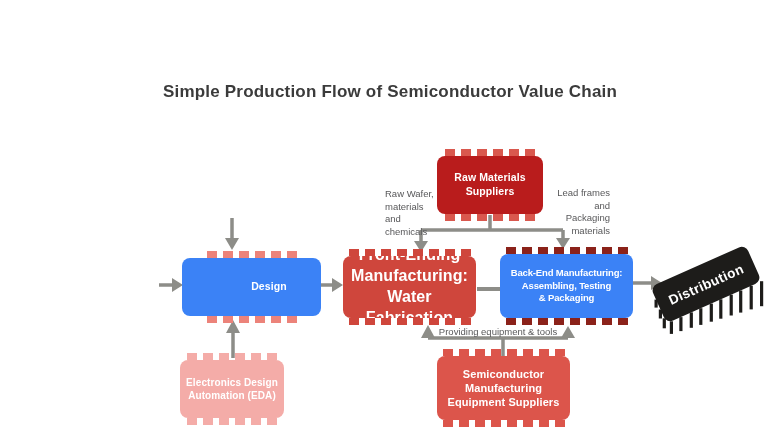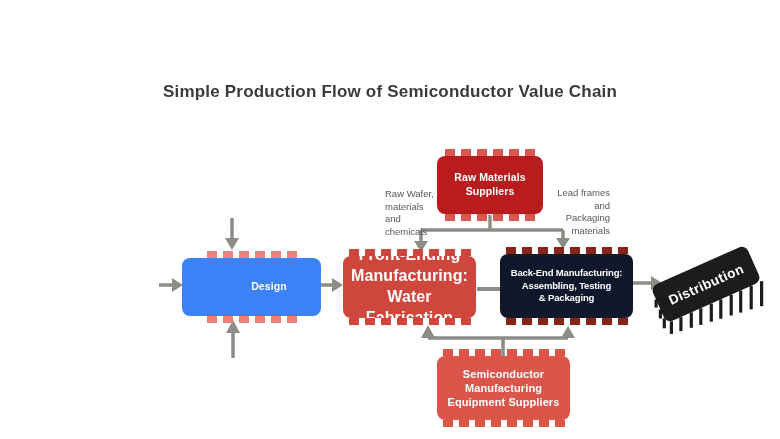--- a/index.html
+++ b/index.html
@@ -92,52 +92,57 @@
       </g>
     </g>
   </svg>
 
 
 
   <div class="chip" style="--c:#ec837a;--tw:90px;left:182px;top:212px;width:104px;height:58px;background:#3b82f6;padding-left:35px;">
     <div class="label" style="font-size:10.5px;">Design</div>
   </div>
 
+  <div class="chip" style="--c:#f4aca8;--tw:90px;left:180px;top:314px;width:104px;height:58px;background:#f4aca8;">
+    <div class="label">Electronics Design
+Automation (EDA)</div>
+  </div>
 
   <div class="chip" style="--c:#d9584e;--tw:90px;left:437px;top:110px;width:106px;height:58px;background:#b91c1c;">
     <div class="label" style="font-size:10.5px;">Raw Materials
 Suppliers</div>
   </div>
 
   <div class="chip" style="--c:#cf463c;--tw:122px;left:343px;top:210px;width:133px;height:62px;background:#cf463c;">
     <div class="label" style="font-size:16px;">Front-Ending
 Manufacturing:
 Water Fabrication</div>
   </div>
 
-  <div class="chip small" style="--c:#8b221a;--tw:122px;left:500px;top:208px;width:133px;height:64px;background:#0f172a;">
+  <div class="chip small" style="--c:#8b221a;--tw:122px;left:500px;top:208px;width:133px;height:64px;background:#3b82f6;">
     <div class="label">Back-End Manufacturing:
 Assembling, Testing
 &amp; Packaging</div>
   </div>
 
   <div class="chip" style="--c:#dc554b;--tw:122px;left:437px;top:310px;width:133px;height:64px;background:#dc554b;">
     <div class="label" style="font-size:11px;">Semiconductor
 Manufacturing
 Equipment Suppliers</div>
   </div>
 
   <div class="note" style="left:385px;top:142px;width:58px;text-align:left;">Raw Wafer,
 materials
 and
 chemicals</div>
   <div class="note" style="left:546px;top:141px;width:64px;text-align:right;">Lead frames
 and
 Packaging
 materials</div>
+  <div class="note" style="left:434px;top:280px;width:128px;text-align:center;white-space:nowrap;">Providing equipment &amp; tools</div>
 
   <svg id="dist-chip" width="125" height="108" viewBox="0 0 125 108">
     <g stroke="#1d1c1a" stroke-width="3.2">
       <line x1="25.4" y1="83.3" x2="25.4" y2="95.9"></line>
       <line x1="34.9" y1="79.1" x2="34.9" y2="93.1"></line>
       <line x1="45.3" y1="74.4" x2="45.3" y2="89.8"></line>
       <line x1="54.8" y1="70.2" x2="54.8" y2="86.9"></line>
       <line x1="65.3" y1="65.6" x2="65.3" y2="83.7"></line>
       <line x1="74.8" y1="61.3" x2="74.8" y2="80.7"></line>
       <line x1="85.2" y1="56.7" x2="85.2" y2="77.5"></line>

